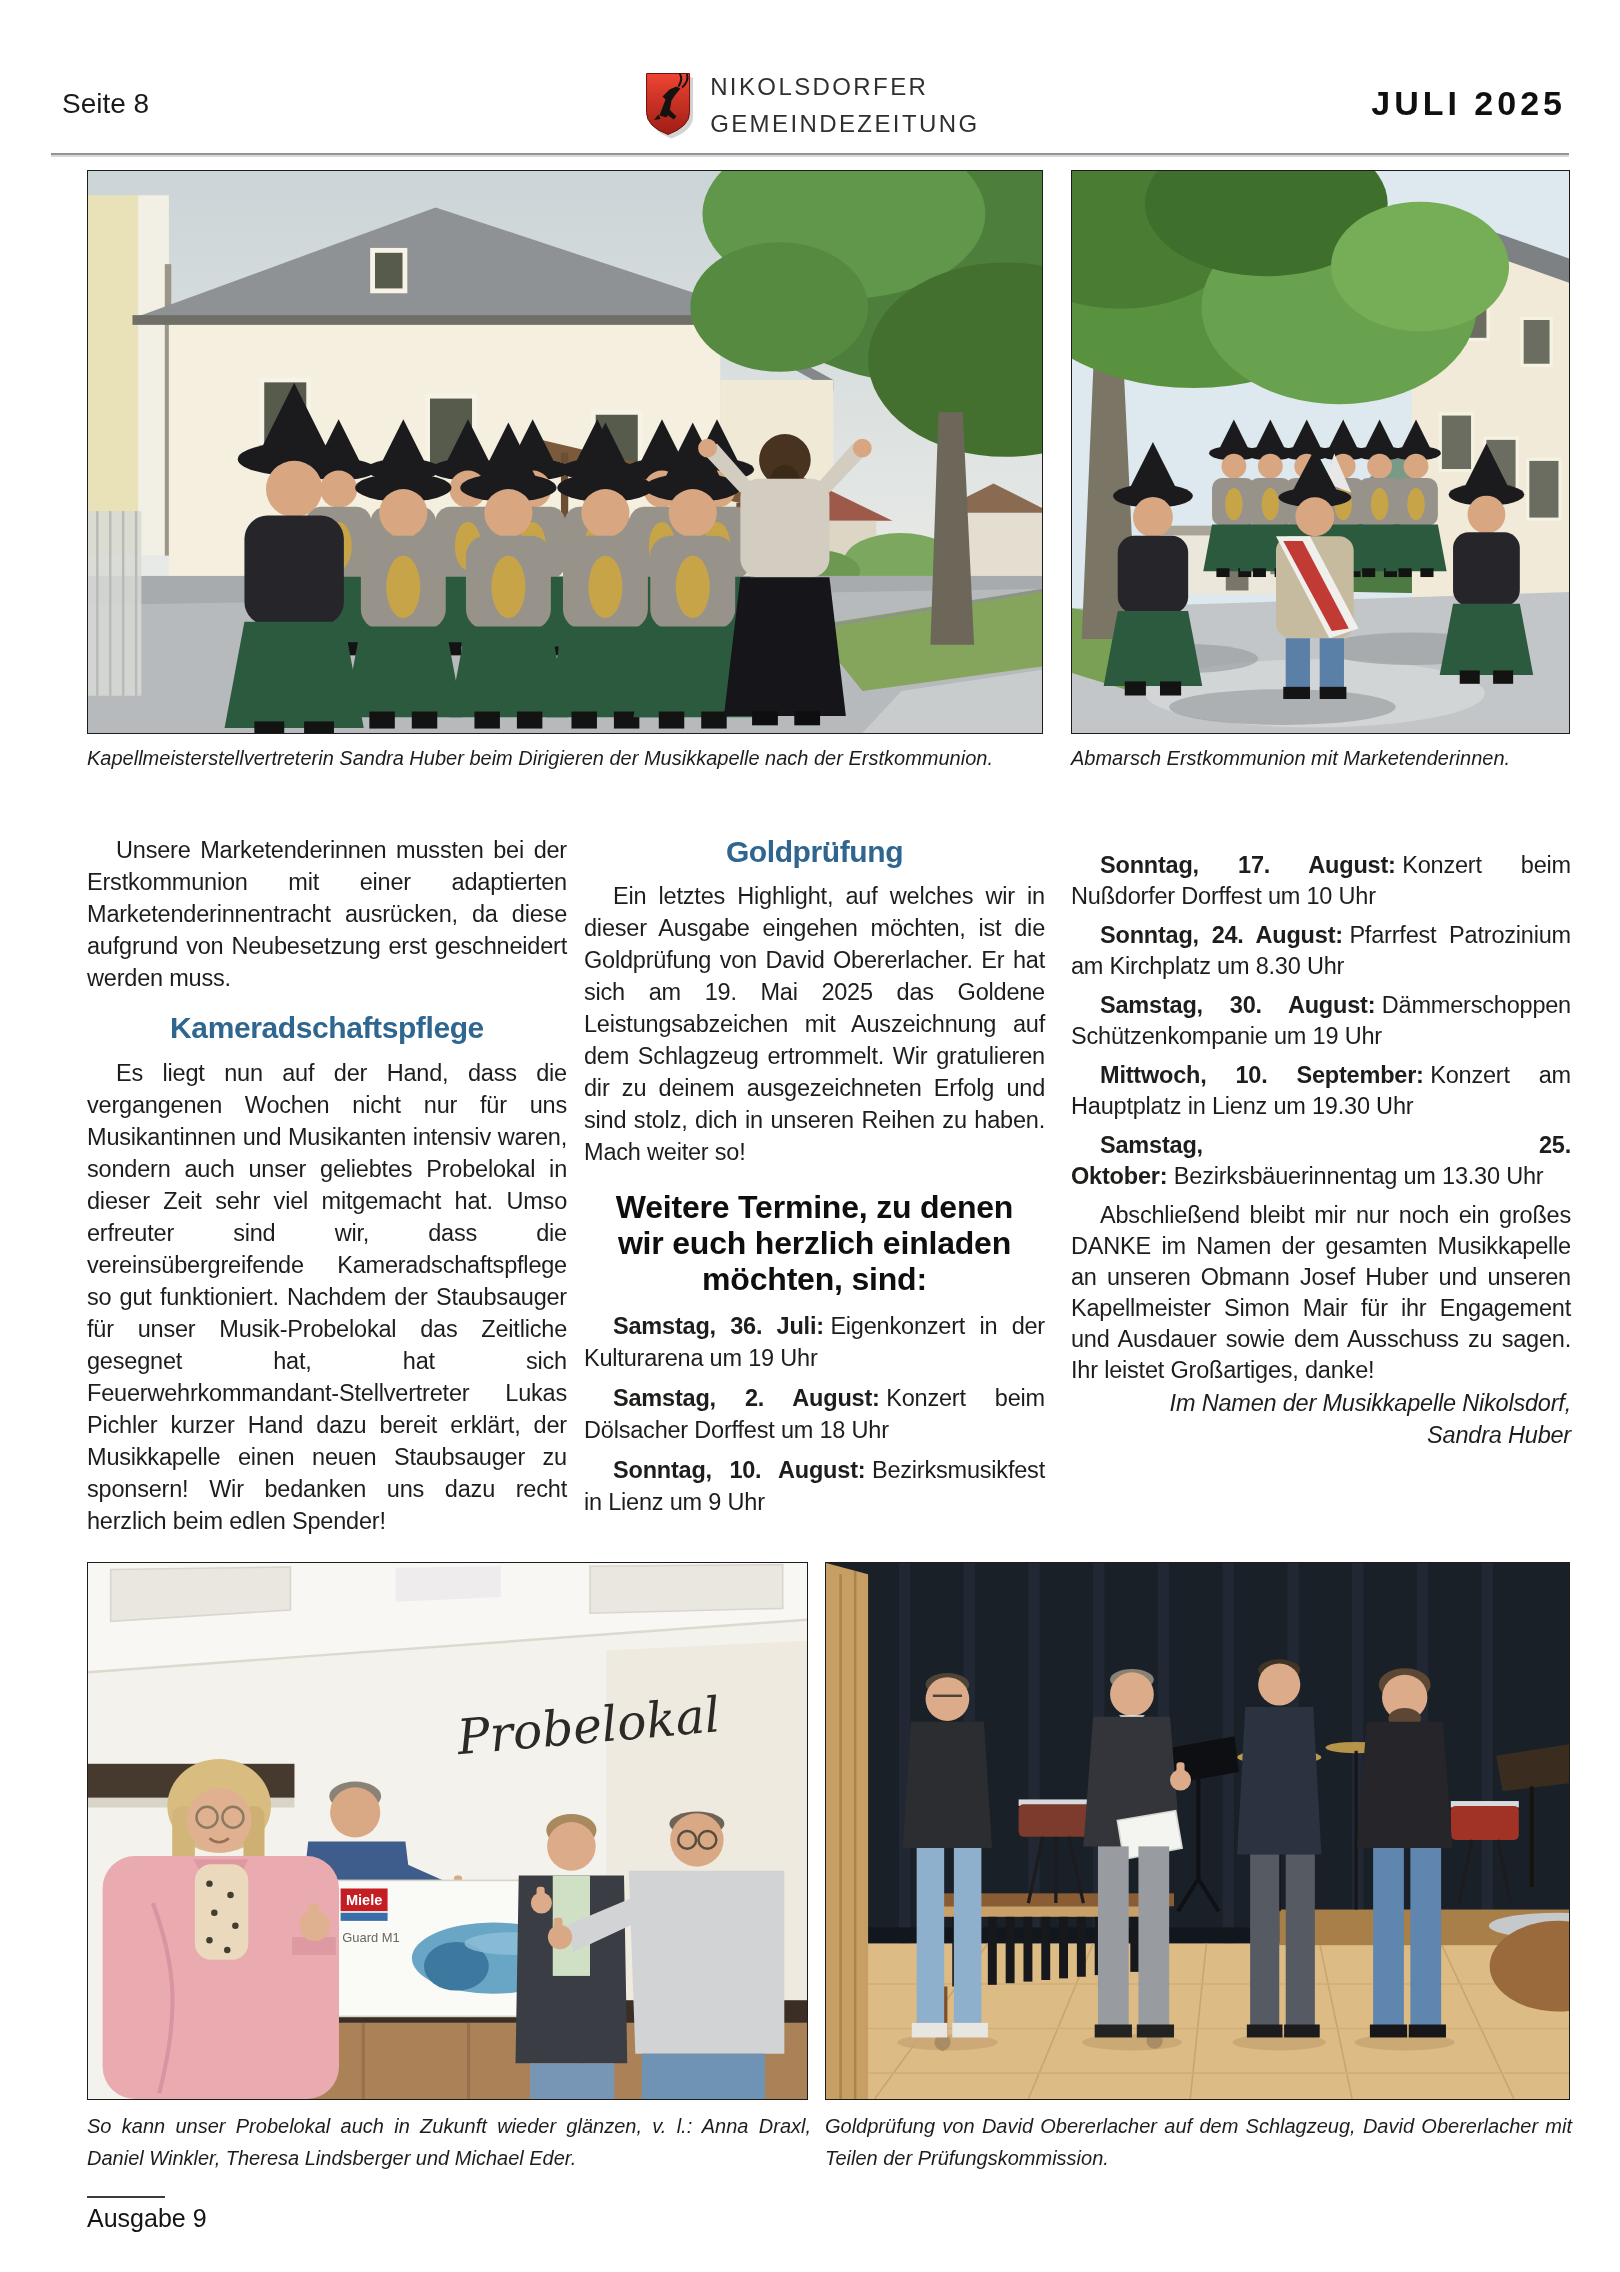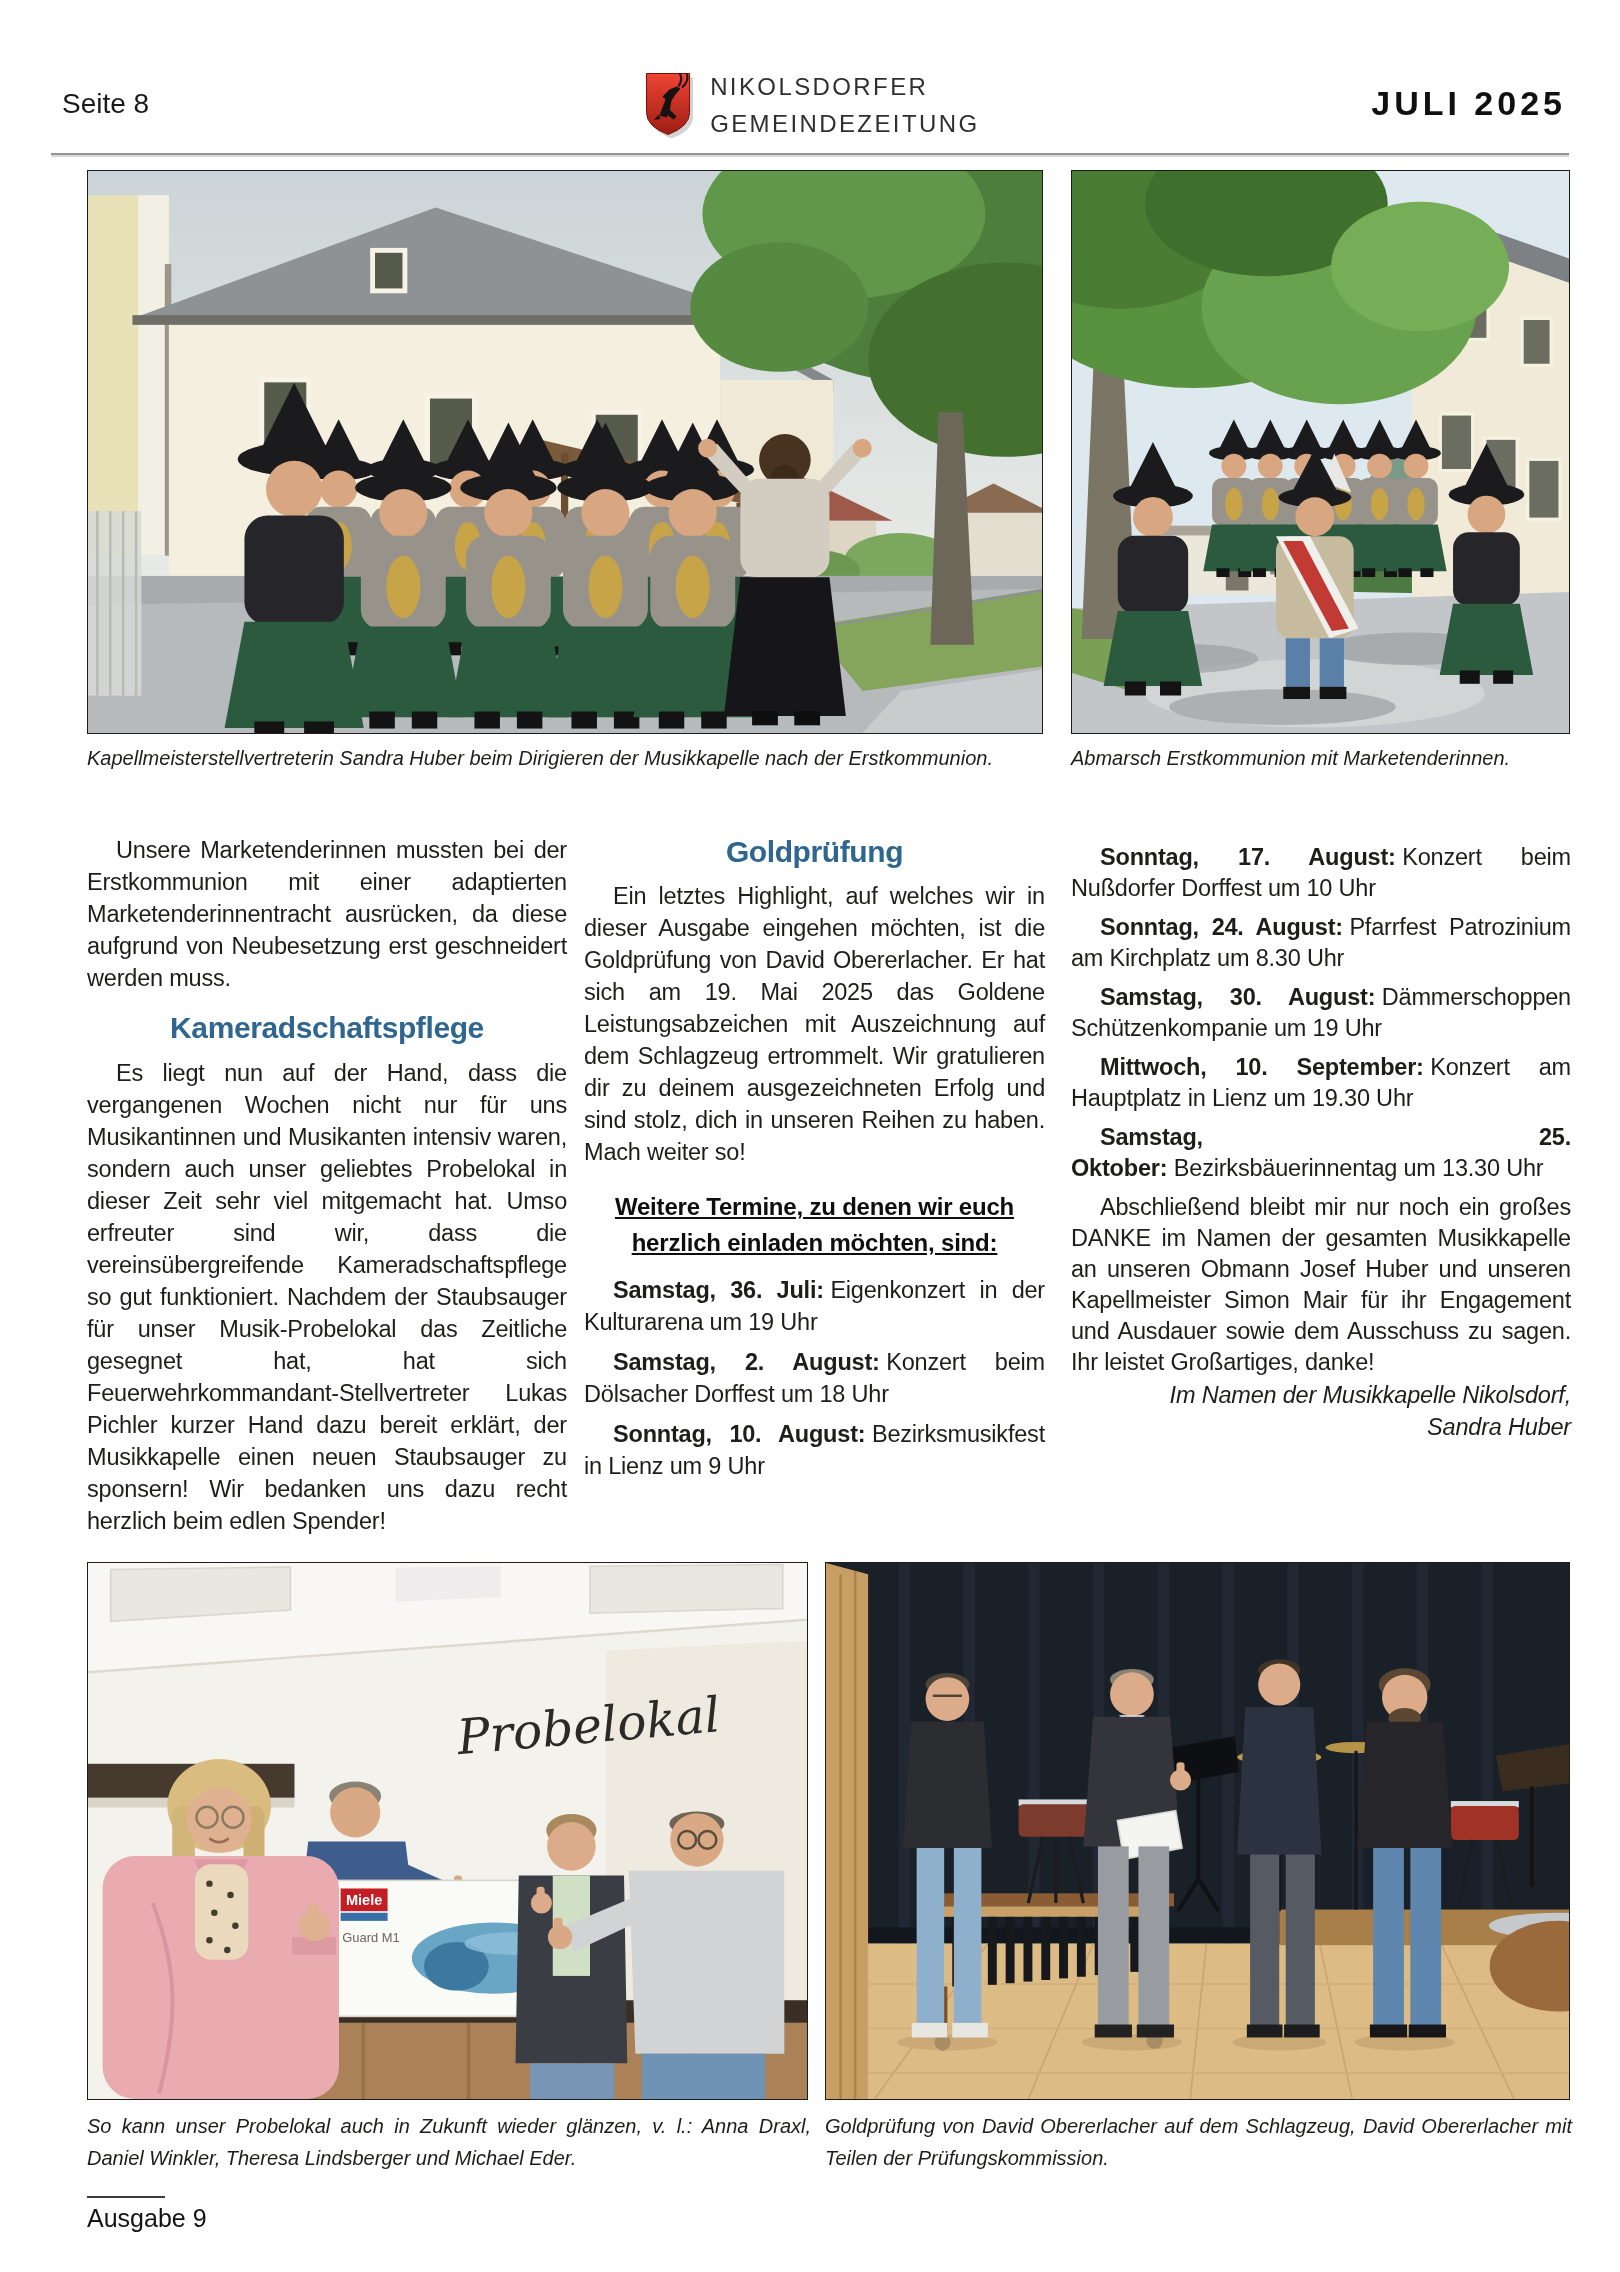--- a/index.html
+++ b/index.html
@@ -30,21 +30,21 @@
   .cap4{left:825px;top:2110px;width:747px;}
 
   
   .col{position:absolute;top:834px;font-size:23.5px;line-height:32px;text-align:justify;letter-spacing:-0.2px;z-index:1;}
   .c1{left:87px;width:480px;}
   .c2{left:584px;width:461px;}
   .c3{left:1071px;width:500px;line-height:31px;}
   p.body{margin:0;text-indent:29px;}
   h2.sect{margin:16px 0 11.4px;text-align:center;font-size:30px;line-height:36px;color:#2e6690;font-weight:bold;letter-spacing:-0.4px;}
   .c2 h2.sect{margin:0 0 9.7px;}
-  h3.termine{margin:21px 0 13px;padding:0 18px;text-align:center;font-size:24px;line-height:36px;color:#0e0e0e;font-weight:bold;text-decoration:underline;}
+  h3.termine{margin:21px 0 13px;padding:0 18px;text-align:center;font-size:32px;line-height:36px;color:#0e0e0e;font-weight:bold;}
   p.event{margin:8px 0 0;text-indent:29px;}
   p.event b{margin-right:6.5px;}
   p.signoff{margin:1.6px 0 0;text-align:right;font-style:italic;text-indent:0;}
 
   
   .footer-rule{position:absolute;left:87px;top:2196px;width:78px;height:1.6px;background:#3c3c3c;}
   .footer-label{position:absolute;left:87px;top:2204px;font-size:25px;color:#141414;}
 </style>
 </head>
 <body>
@@ -278,21 +278,21 @@
   <div class="col c2">
     <h2 class="sect">Goldprüfung</h2>
     <p class="body">Ein letztes Highlight, auf welches wir in dieser Ausgabe eingehen möchten, ist die Goldprüfung von David Obererlacher. Er hat sich am 19. Mai 2025 das Goldene Leistungsabzeichen mit Auszeichnung auf dem Schlagzeug ertrommelt. Wir gratulieren dir zu deinem ausgezeichneten Erfolg und sind stolz, dich in unseren Reihen zu haben. Mach weiter so!</p>
     <h3 class="termine">Weitere Termine, zu denen wir euch herzlich einladen möchten, sind:</h3>
     <p class="event"><b>Samstag, 36. Juli:</b><span>Eigenkonzert in der Kulturarena um 19 Uhr</span></p>
     <p class="event"><b>Samstag, 2. August:</b><span>Konzert beim Dölsacher Dorffest um 18 Uhr</span></p>
     <p class="event"><b>Sonntag, 10. August:</b><span>Bezirksmusikfest in Lienz um 9 Uhr</span></p>
   </div>
 
   <div class="col c3">
-    <p class="event" style="margin-top:8px"><b>Sonntag, 17. August:</b><span>Konzert beim Nußdorfer Dorffest um 10 Uhr</span></p>
+    <p class="event" style="margin-top:16px"><b>Sonntag, 17. August:</b><span>Konzert beim Nußdorfer Dorffest um 10 Uhr</span></p>
     <p class="event"><b>Sonntag, 24. August:</b><span>Pfarrfest Patrozinium am Kirchplatz um 8.30 Uhr</span></p>
     <p class="event"><b>Samstag, 30. August:</b><span>Dämmerschoppen Schützenkompanie um 19 Uhr</span></p>
     <p class="event"><b>Mittwoch, 10. September:</b><span>Konzert am Hauptplatz in Lienz um 19.30 Uhr</span></p>
     <p class="event"><b>Samstag, 25. Oktober:</b><span>Bezirksbäuerinnentag um 13.30 Uhr</span></p>
     <p class="body" style="margin-top:8px">Abschließend bleibt mir nur noch ein großes DANKE im Namen der gesamten Musikkapelle an unseren Obmann Josef Huber und unseren Kapellmeister Simon Mair für ihr Engagement und Ausdauer sowie dem Ausschuss zu sagen. Ihr leistet Großartiges, danke!</p>
     <p class="signoff">Im Namen der Musikkapelle Nikolsdorf,</p>
     <p class="signoff">Sandra Huber</p>
   </div>
 
   <figure class="photo p3">

